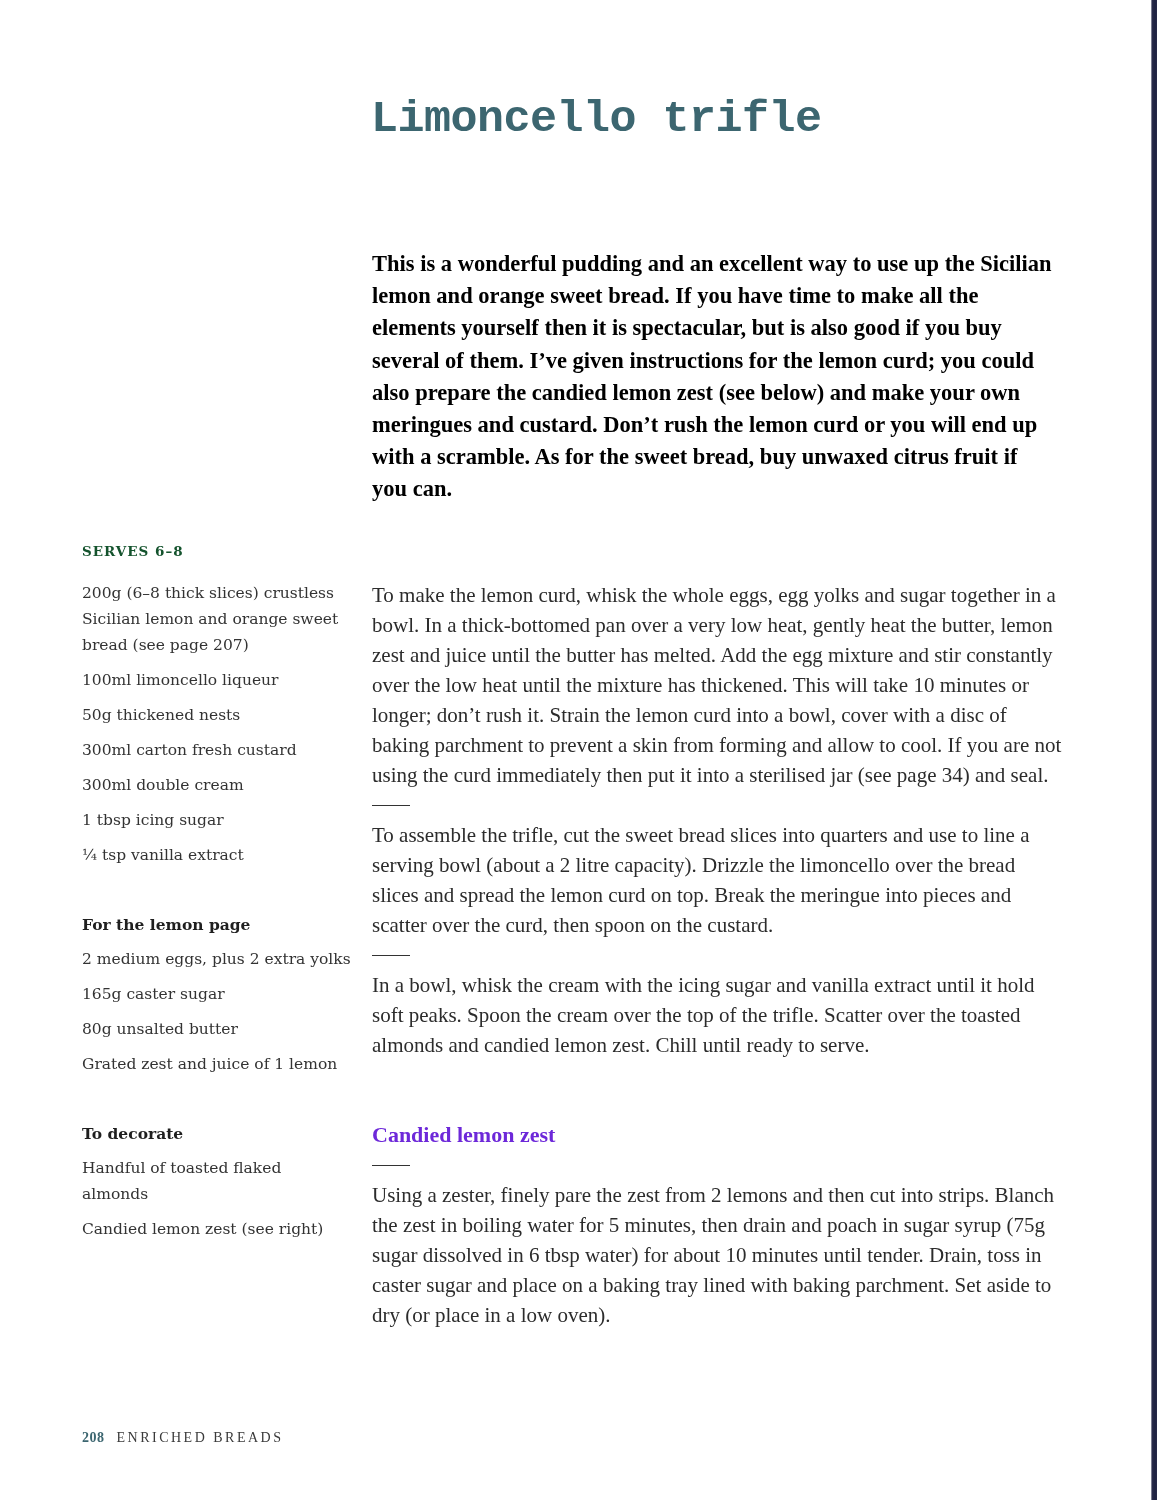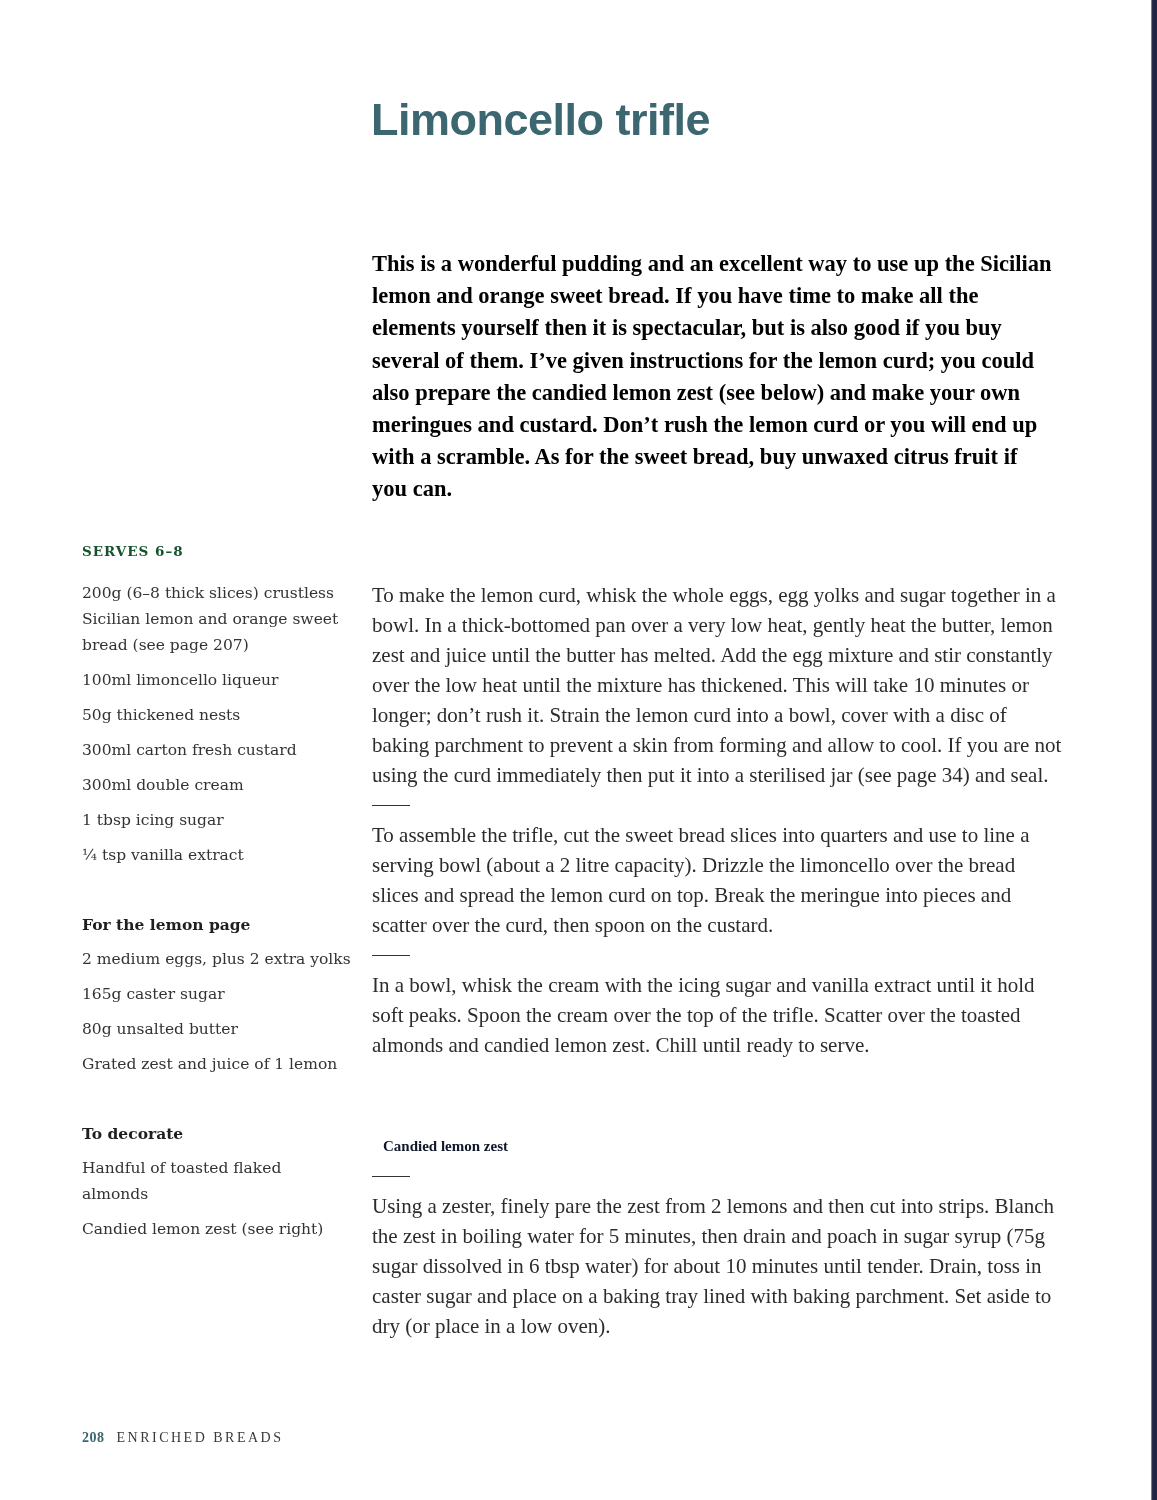--- a/index.html
+++ b/index.html
@@ -27,21 +27,21 @@
     right: 0; top: 0;
     width: 6px;
     height: 1500px;
     background: linear-gradient(90deg, #c9c9d4 0px, #2a2d4a 1px, #1e2140 4px, #262a48 6px);
   }
   .title {
     position: absolute;
     left: 371px;
     top: 90px;
     margin: 0;
-    font-family: Liberation Sans, sans-serif;
+    font-family: Liberation Mono, monospace;
     font-weight: bold;
     font-size: 45px;
     letter-spacing: -0.5px;
     color: #3c6670;
     line-height: 60px;
   }
   .intro {
     position: absolute;
     left: 372px;
     top: 248px;
@@ -91,24 +91,24 @@
   }
   .method p { margin: 0; }
   .rule {
     width: 38px;
     height: 0;
     border-top: 1.5px solid #333;
     margin: 15px 0 14px 0;
   }
   .sub-title {
     font-weight: bold;
-    font-size: 15px;
-    margin: 11px;
+    font-size: 22px;
+    margin: 0;
     line-height: 30px;
-    color: #0f172a;
+    color: #6d28d9;
   }
   .footer {
     position: absolute;
     left: 82px;
     top: 1428px;
     font-size: 14px;
     line-height: 20px;
     letter-spacing: 2.5px;
     color: #3a3a3a;
     font-family: "Liberation Serif", serif;

